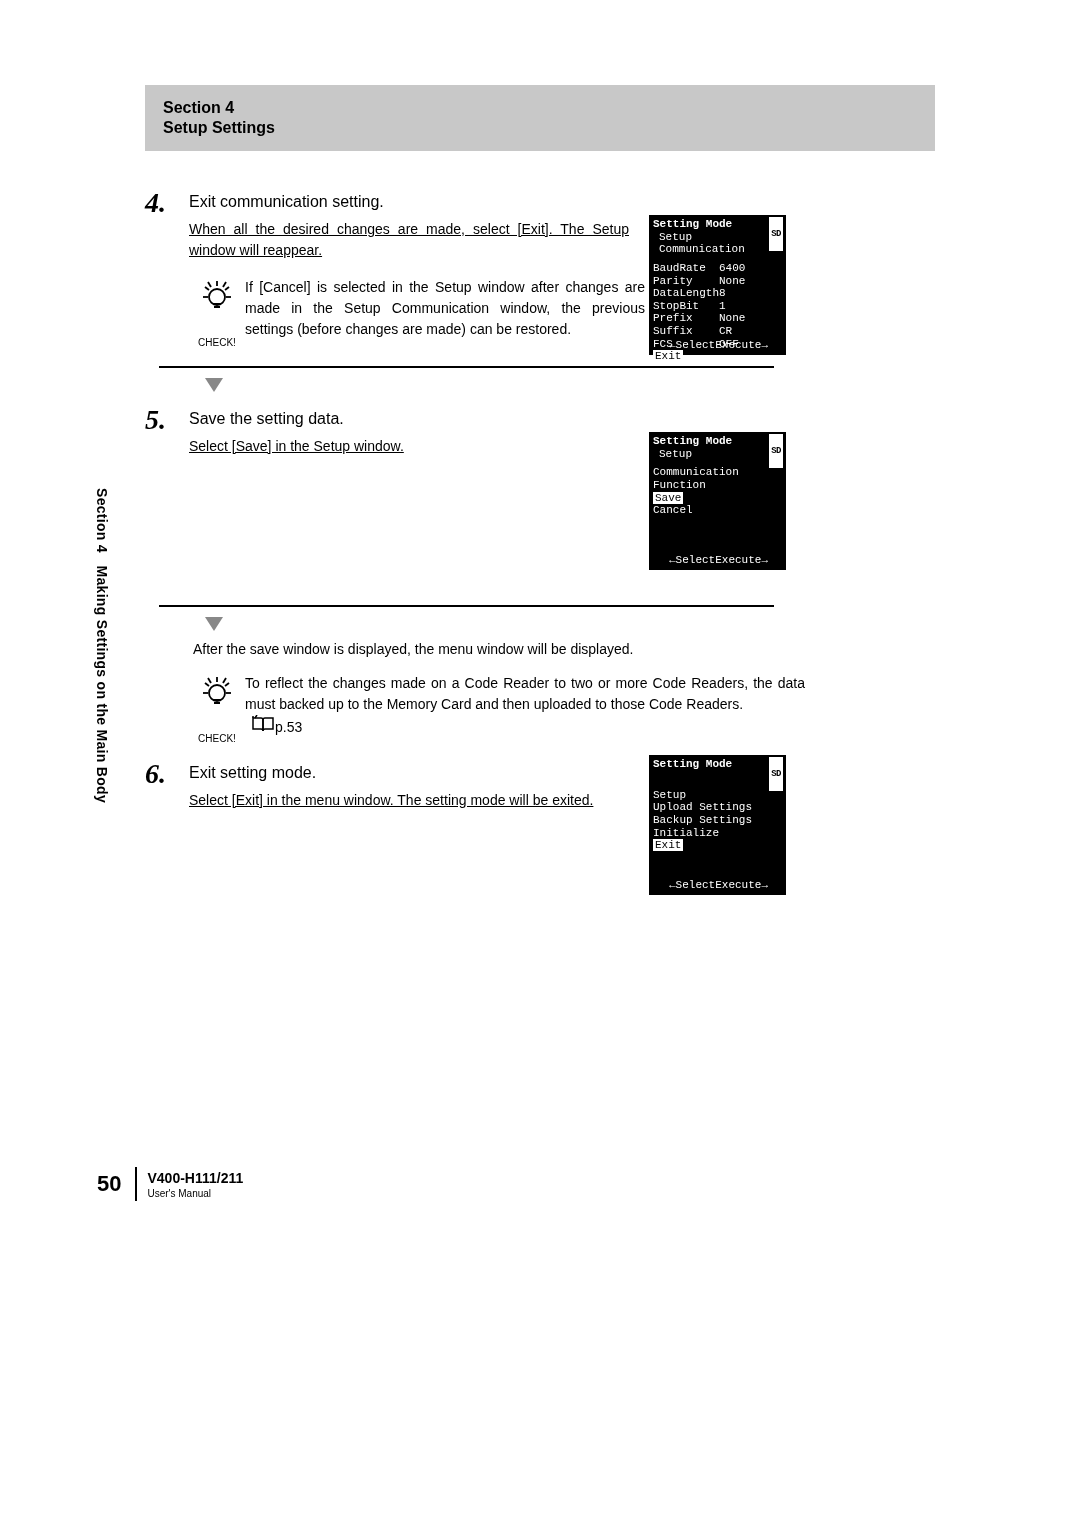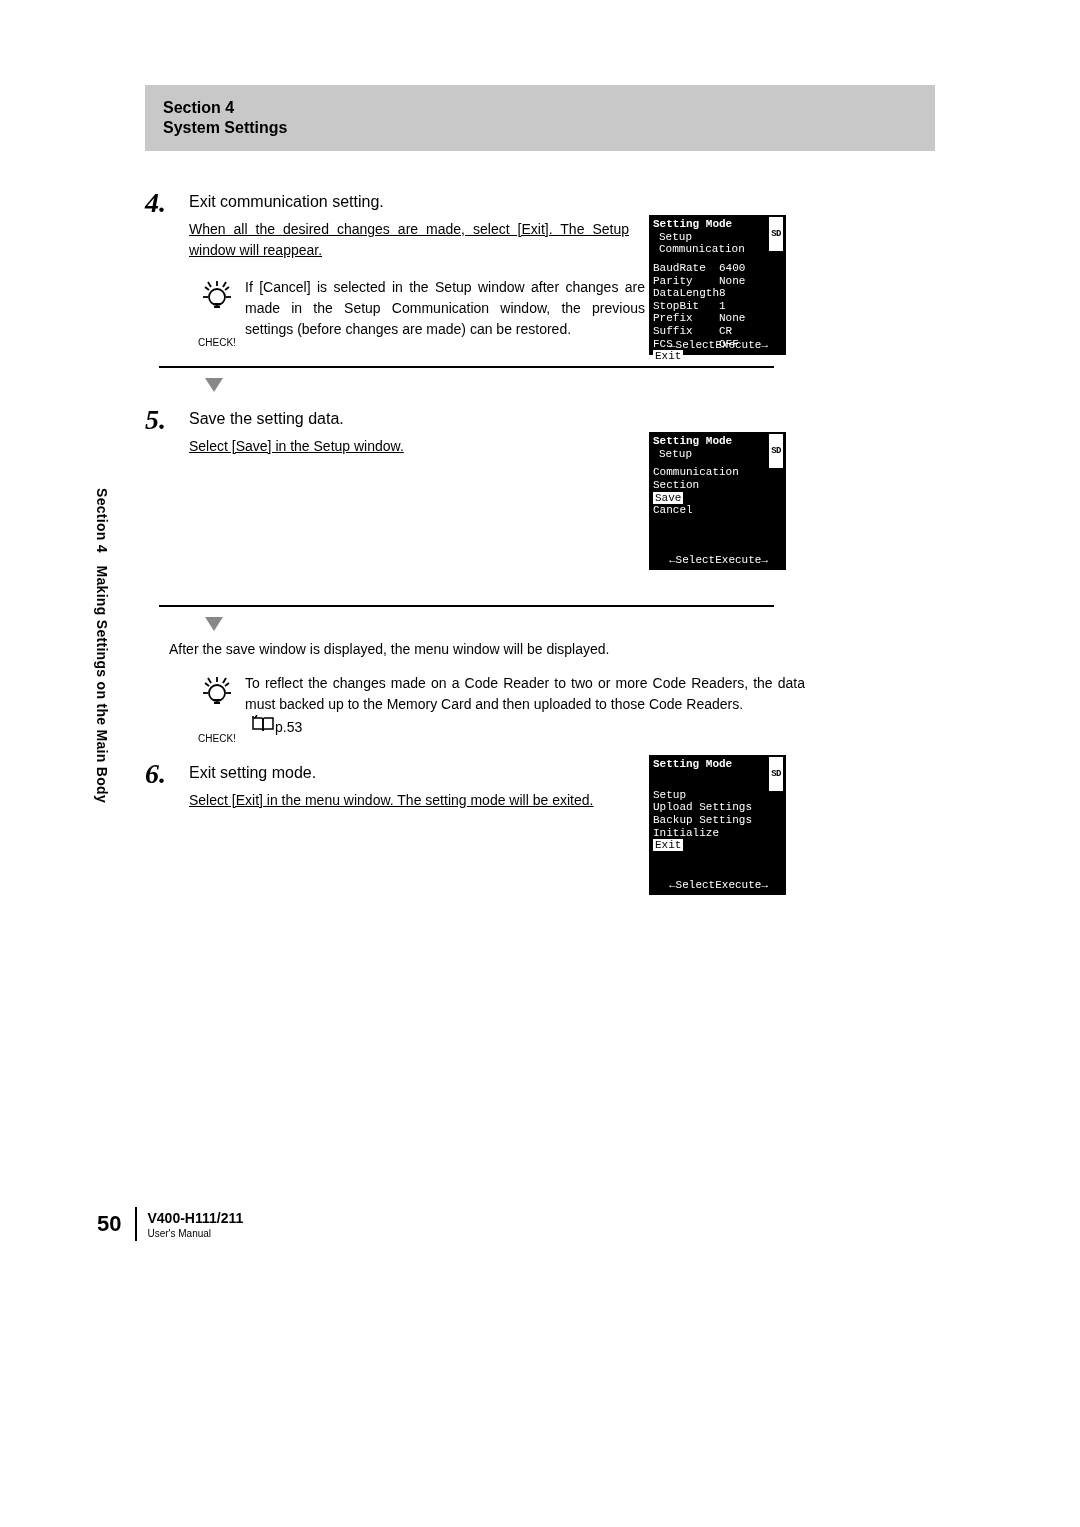--- a/index.html
+++ b/index.html
@@ -43,21 +43,21 @@
   .check4-text { width: 400px; flex: none; }
   .check5-text { width: 560px; flex: none; }
 
   .bulb-icon svg { width: 36px; height: 40px; }
 
   .arrow-down { text-align: left; margin-left: 60px; margin-top: 10px; margin-bottom: 6px; }
   .arrow-down svg { width: 18px; height: 14px; }
 
   .rule { height: 2px; background: #000; margin-top: 18px; margin-bottom: 4px; width: 615px; margin-left: 14px; }
 
-  .after-save-text { font-size: 14px; margin-left: 24px; margin-top: 6px; }
+  .after-save-text { font-size: 14px; margin-left: 48px; margin-top: 6px; }
 
   .pageref { display:inline-flex; align-items:center; margin-left: 6px;}
   .pageref svg { width: 24px; height: 18px; }
 
   
   .device {
     position: absolute;
     width: 137px;
     background: #000;
     color: #fff;
@@ -90,41 +90,40 @@
     letter-spacing: 0.3px;
   }
 
   
   .page-footer {
     position: absolute;
     left: 97px;
     top: 1167px;
     display: flex;
     align-items: center;
-    margin-top: 40px;
   }
   .page-number { font-weight: bold; font-size: 22px; margin-right: 14px; }
   .footer-divider { width: 2px; height: 34px; background: #000; margin-right: 10px; }
   .footer-text .model { font-weight: bold; font-size: 14px; }
   .footer-text .manual { font-size: 10px; margin-top: 2px; }
 </style>
 </head>
 <body>
 
 <div class="side-tab">
   <span>Section 4</span>
   &nbsp;
   <span>Making Settings on the Main Body</span>
 </div>
 
 <div class="page">
 
   <div class="section-banner">
     <div class="line1">Section 4</div>
-    <div class="line2">System Settings</div>
+    <div class="line2">Setup Settings</div>
   </div>
 
   <div class="step-row">
     <div class="step-num">4</div>
     <div class="step-body">
       <div class="step-title">Exit communication setting.</div>
       <div class="step-desc step4-desc">When all the desired changes are made, select [Exit]. The Setup window will reappear.</div>
     </div>
   </div>
 
@@ -264,21 +263,21 @@
     <span>Execute→</span>
   </div>
 </div>
 
 <div class="device device2">
   <span class="sd-badge">SD</span>
   <div class="hdr">Setting Mode</div>
   <div style="margin-left:6px;">Setup</div>
   <div class="body">
     <div>Communication</div>
-    <div>Section</div>
+    <div>Function</div>
     <div><span class="inv">Save</span></div>
     <div>Cancel</div>
   </div>
   <div class="footer-abs1">
     <span>←Select</span>
     <span>Execute→</span>
   </div>
 </div>
 
 <div class="device device3">

